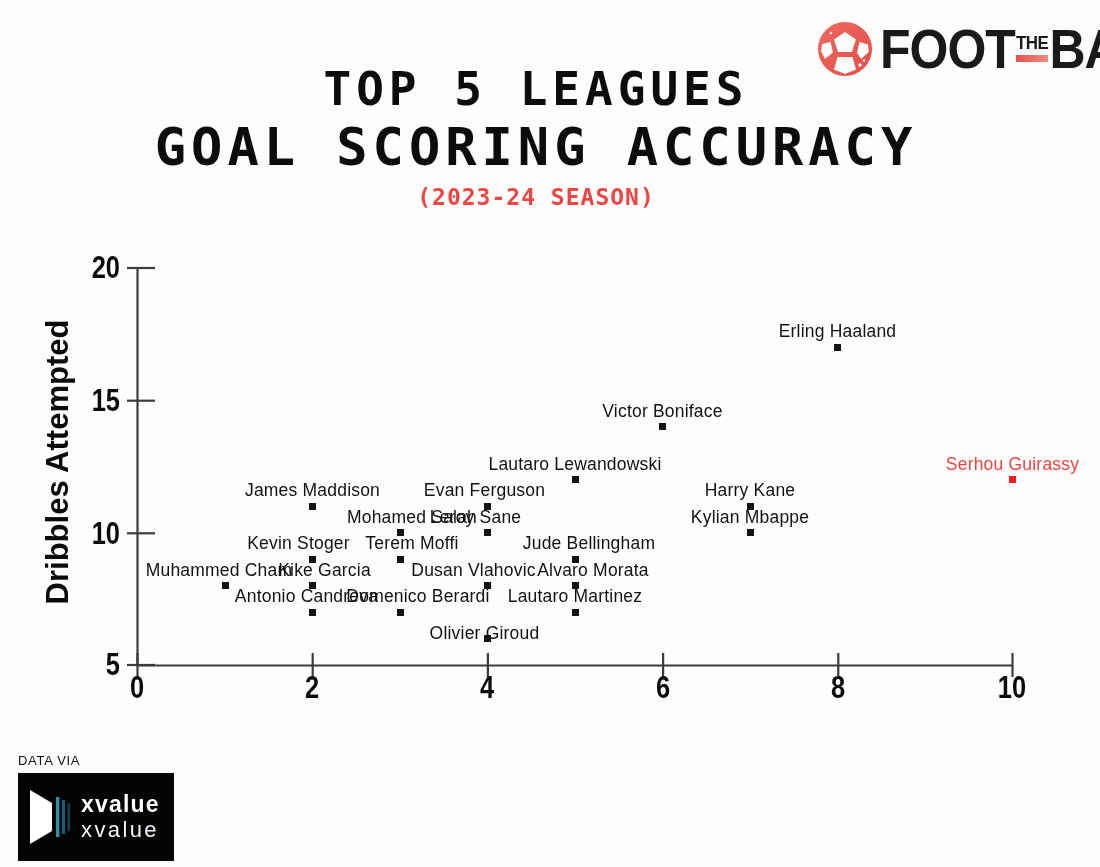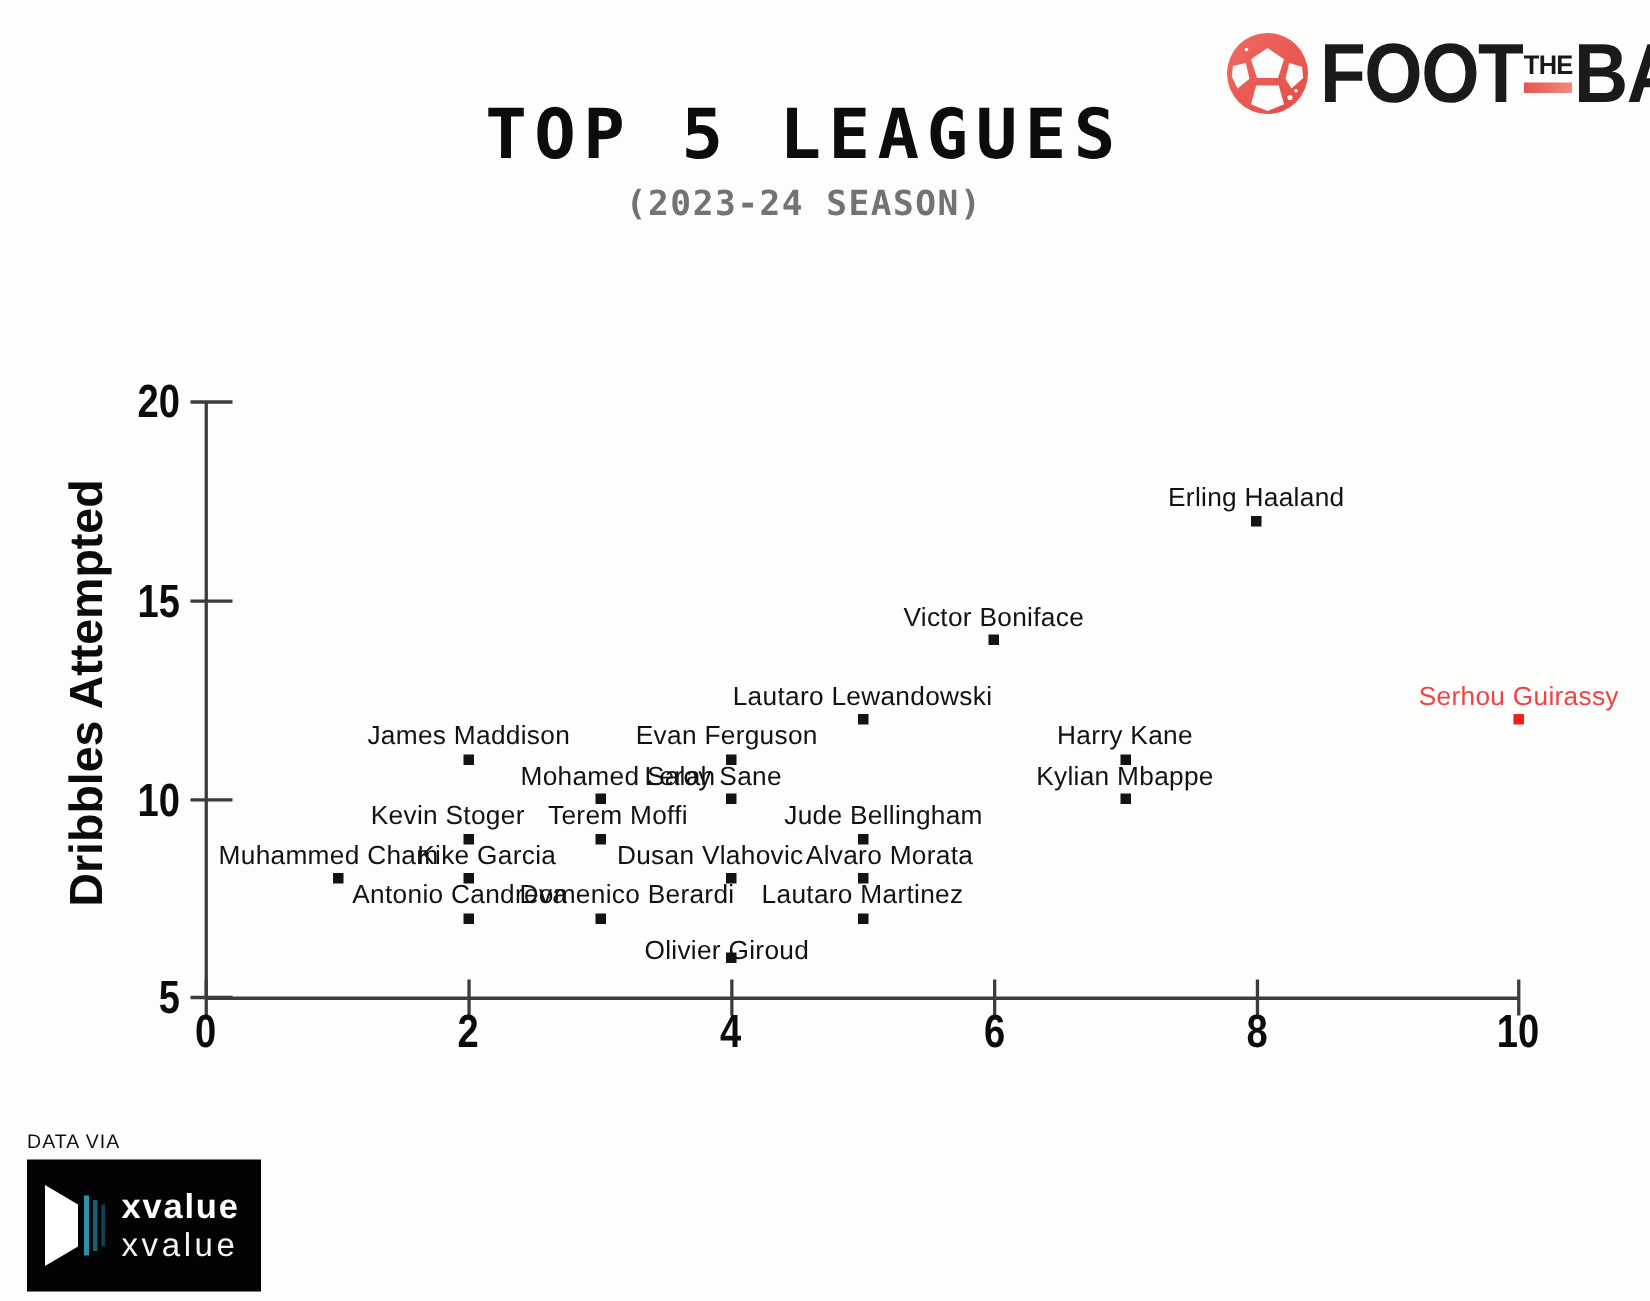--- a/index.html
+++ b/index.html
@@ -76,21 +76,21 @@
     line-height: 1.02;
     white-space: nowrap;
   }
   #title-line-1 { font-size: 46px; }
   #title-line-2 { font-size: 52px; margin-top: 8px; }
   #subtitle-line {
     font-family: "DejaVu Sans Mono", monospace;
     font-weight: 700;
     font-size: 23px;
     letter-spacing: 1px;
-    color: #737373;
+    color: #ef4444;
     margin-top: 10px;
     white-space: nowrap;
   }
 
   
   #plot-area {
     position: absolute;
     left: 0; top: 0;
     width: 1100px; height: 867px;
   }
@@ -216,20 +216,21 @@
     <span id="brand-the-wrap">
       <span id="brand-the">THE</span>
       <span id="brand-the-rule"></span>
     </span>
     <span class="brand-word">BALL</span>
   </div>
 </div>
 
 <div id="headline-block">
   <div class="headline-line" id="title-line-1">TOP 5 LEAGUES</div>
+  <div class="headline-line" id="title-line-2">GOAL SCORING ACCURACY</div>
   <div id="subtitle-line">(2023-24 SEASON)</div>
 </div>
 
 <div id="plot-area">
 
   <svg id="axes-svg" width="1100" height="867">
     <g stroke="#3c3c3c" stroke-width="2.2" fill="none">
 
       <line x1="137.5" y1="268" x2="137.5" y2="665"></line>
 

